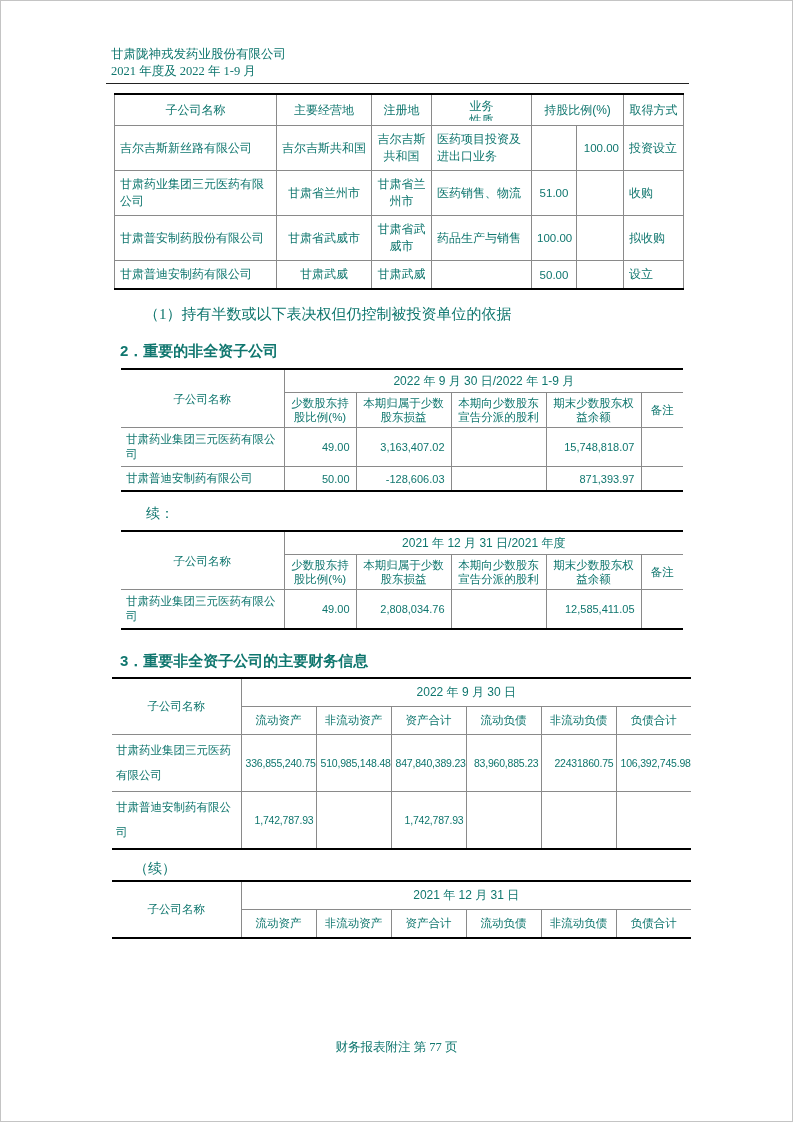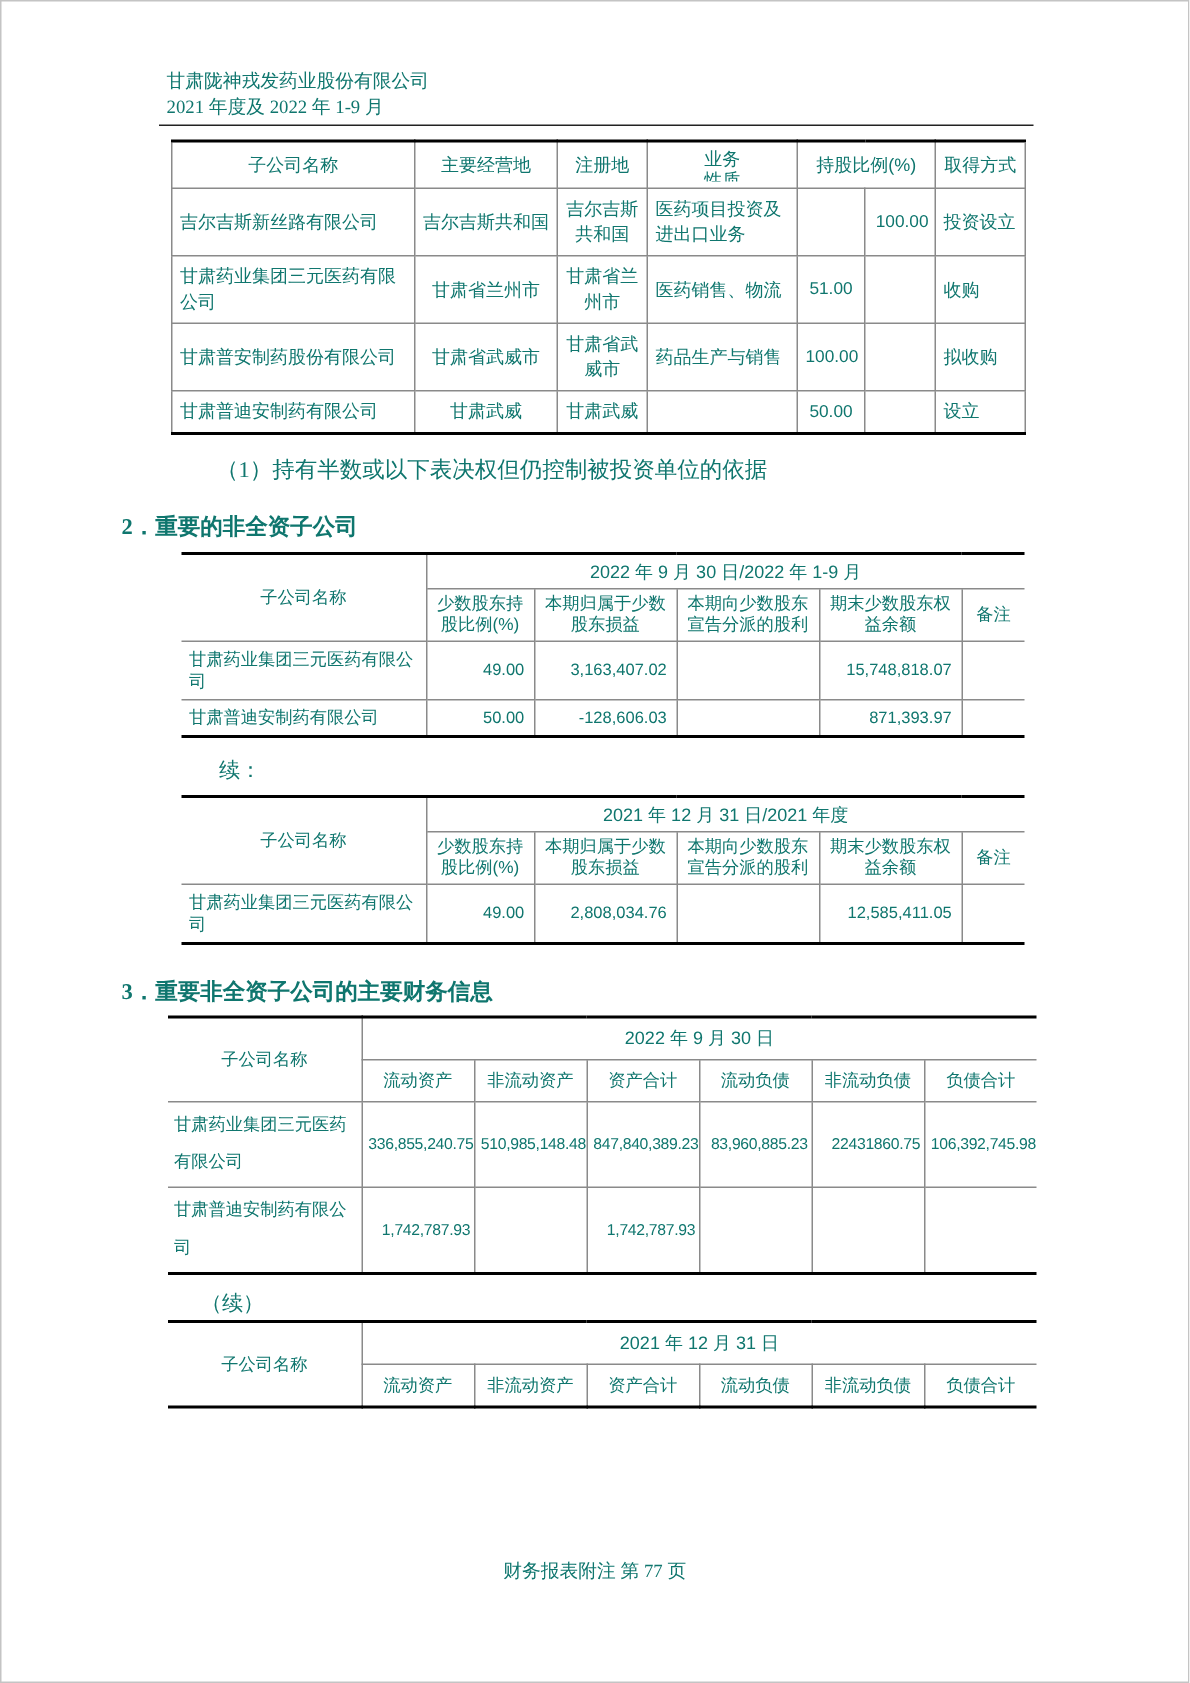--- a/index.html
+++ b/index.html
@@ -36,22 +36,22 @@
   .t1 .cell-method { text-align:left;margin-left:12px; }
   .clip-2line { width:2.4em; margin:0 auto; line-height:14px; max-height:22px; overflow:hidden; }
 
   
   .para { margin:10px 12px 0 105px; width:585px; font-size:15px; line-height:28px; text-align:justify; }
   .para p { margin:0; }
   .p-title { text-indent:38px; }
   .p-body  { text-indent:2em; }
 
   
-  .sec-heading { margin:14px 0 0 80px; font-size:15px; font-weight:bold;
-                 font-family:Liberation Serif, serif; }
+  .sec-heading { margin:14px 0 0 119px; font-size:15px; font-weight:bold;
+                 font-family:Liberation Sans, sans-serif; }
 
   
   .t-min { margin:7px 0 0 120px; width:562px; font-size:11.5px;
            font-family:"Liberation Sans","DejaVu Sans",sans-serif; }
   .t-min .date-cell { font-size:12px; padding:4px 2px; }
   .t-min th { padding:3px 2px; line-height:14px; }
   .t-min td { padding:4px 5px; }
   .t-min .cell-name { text-align:left; }
   .t-min .num { text-align:right; font-size:11px; white-space:nowrap; padding-right:6px; }
 

